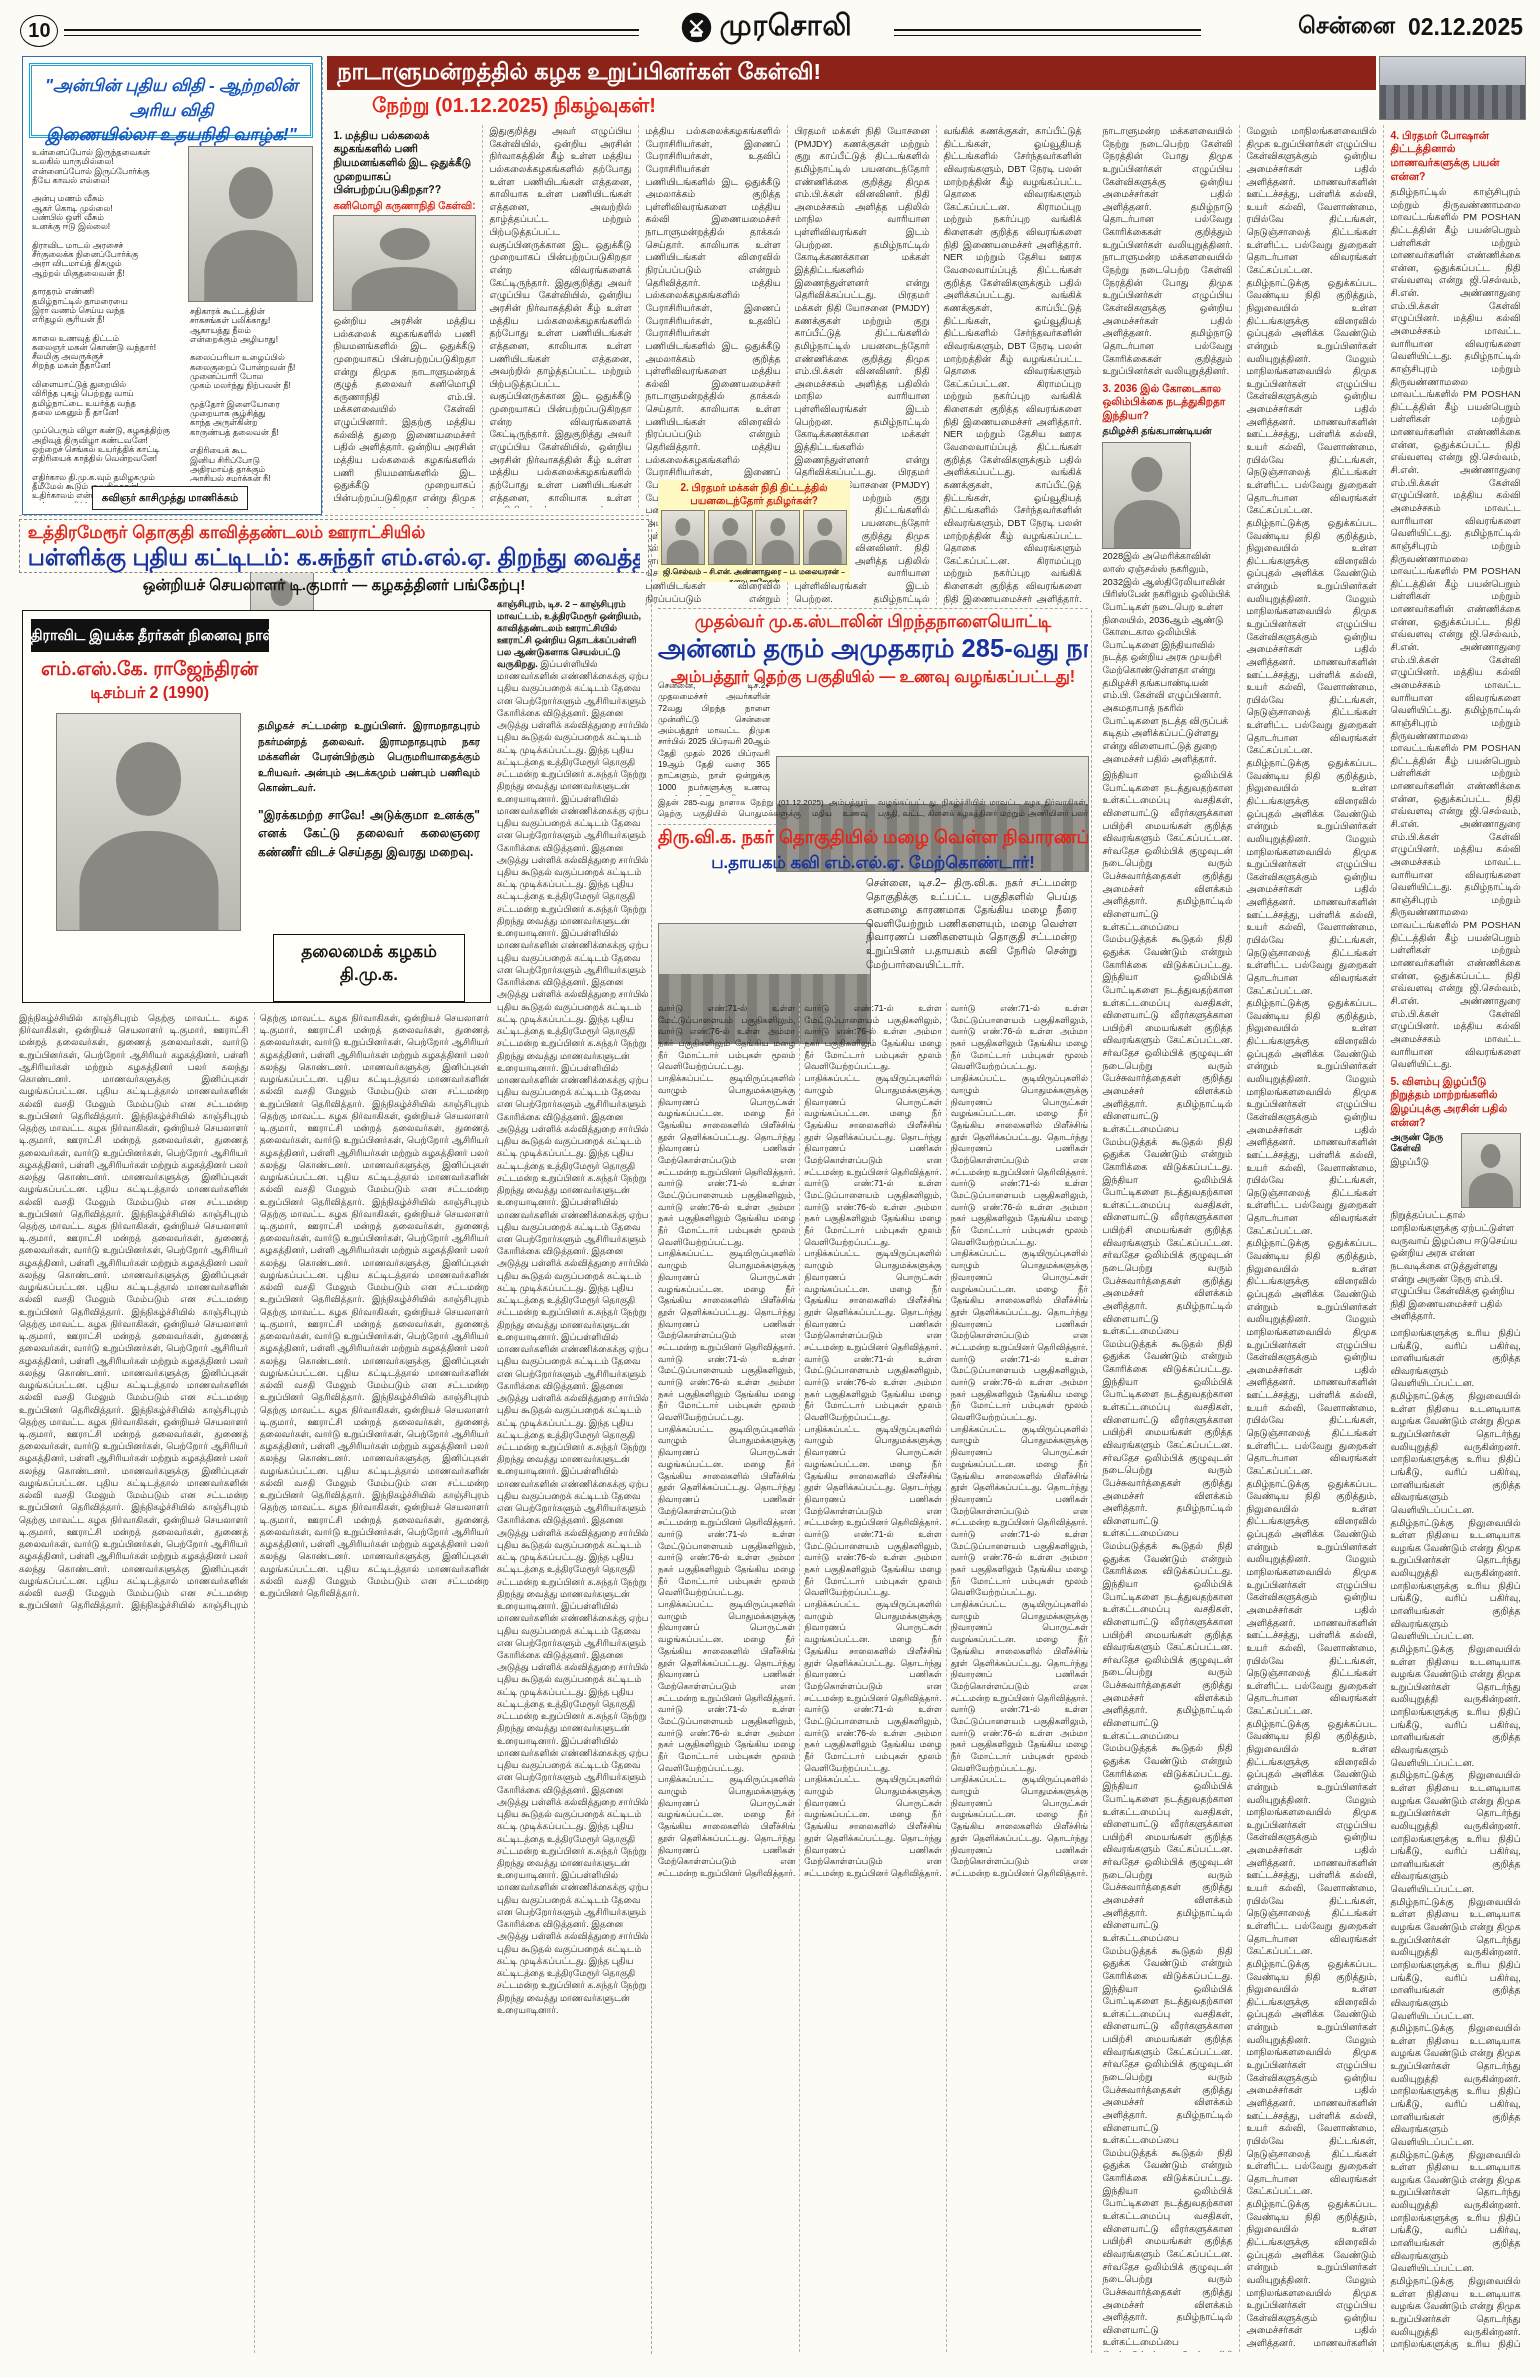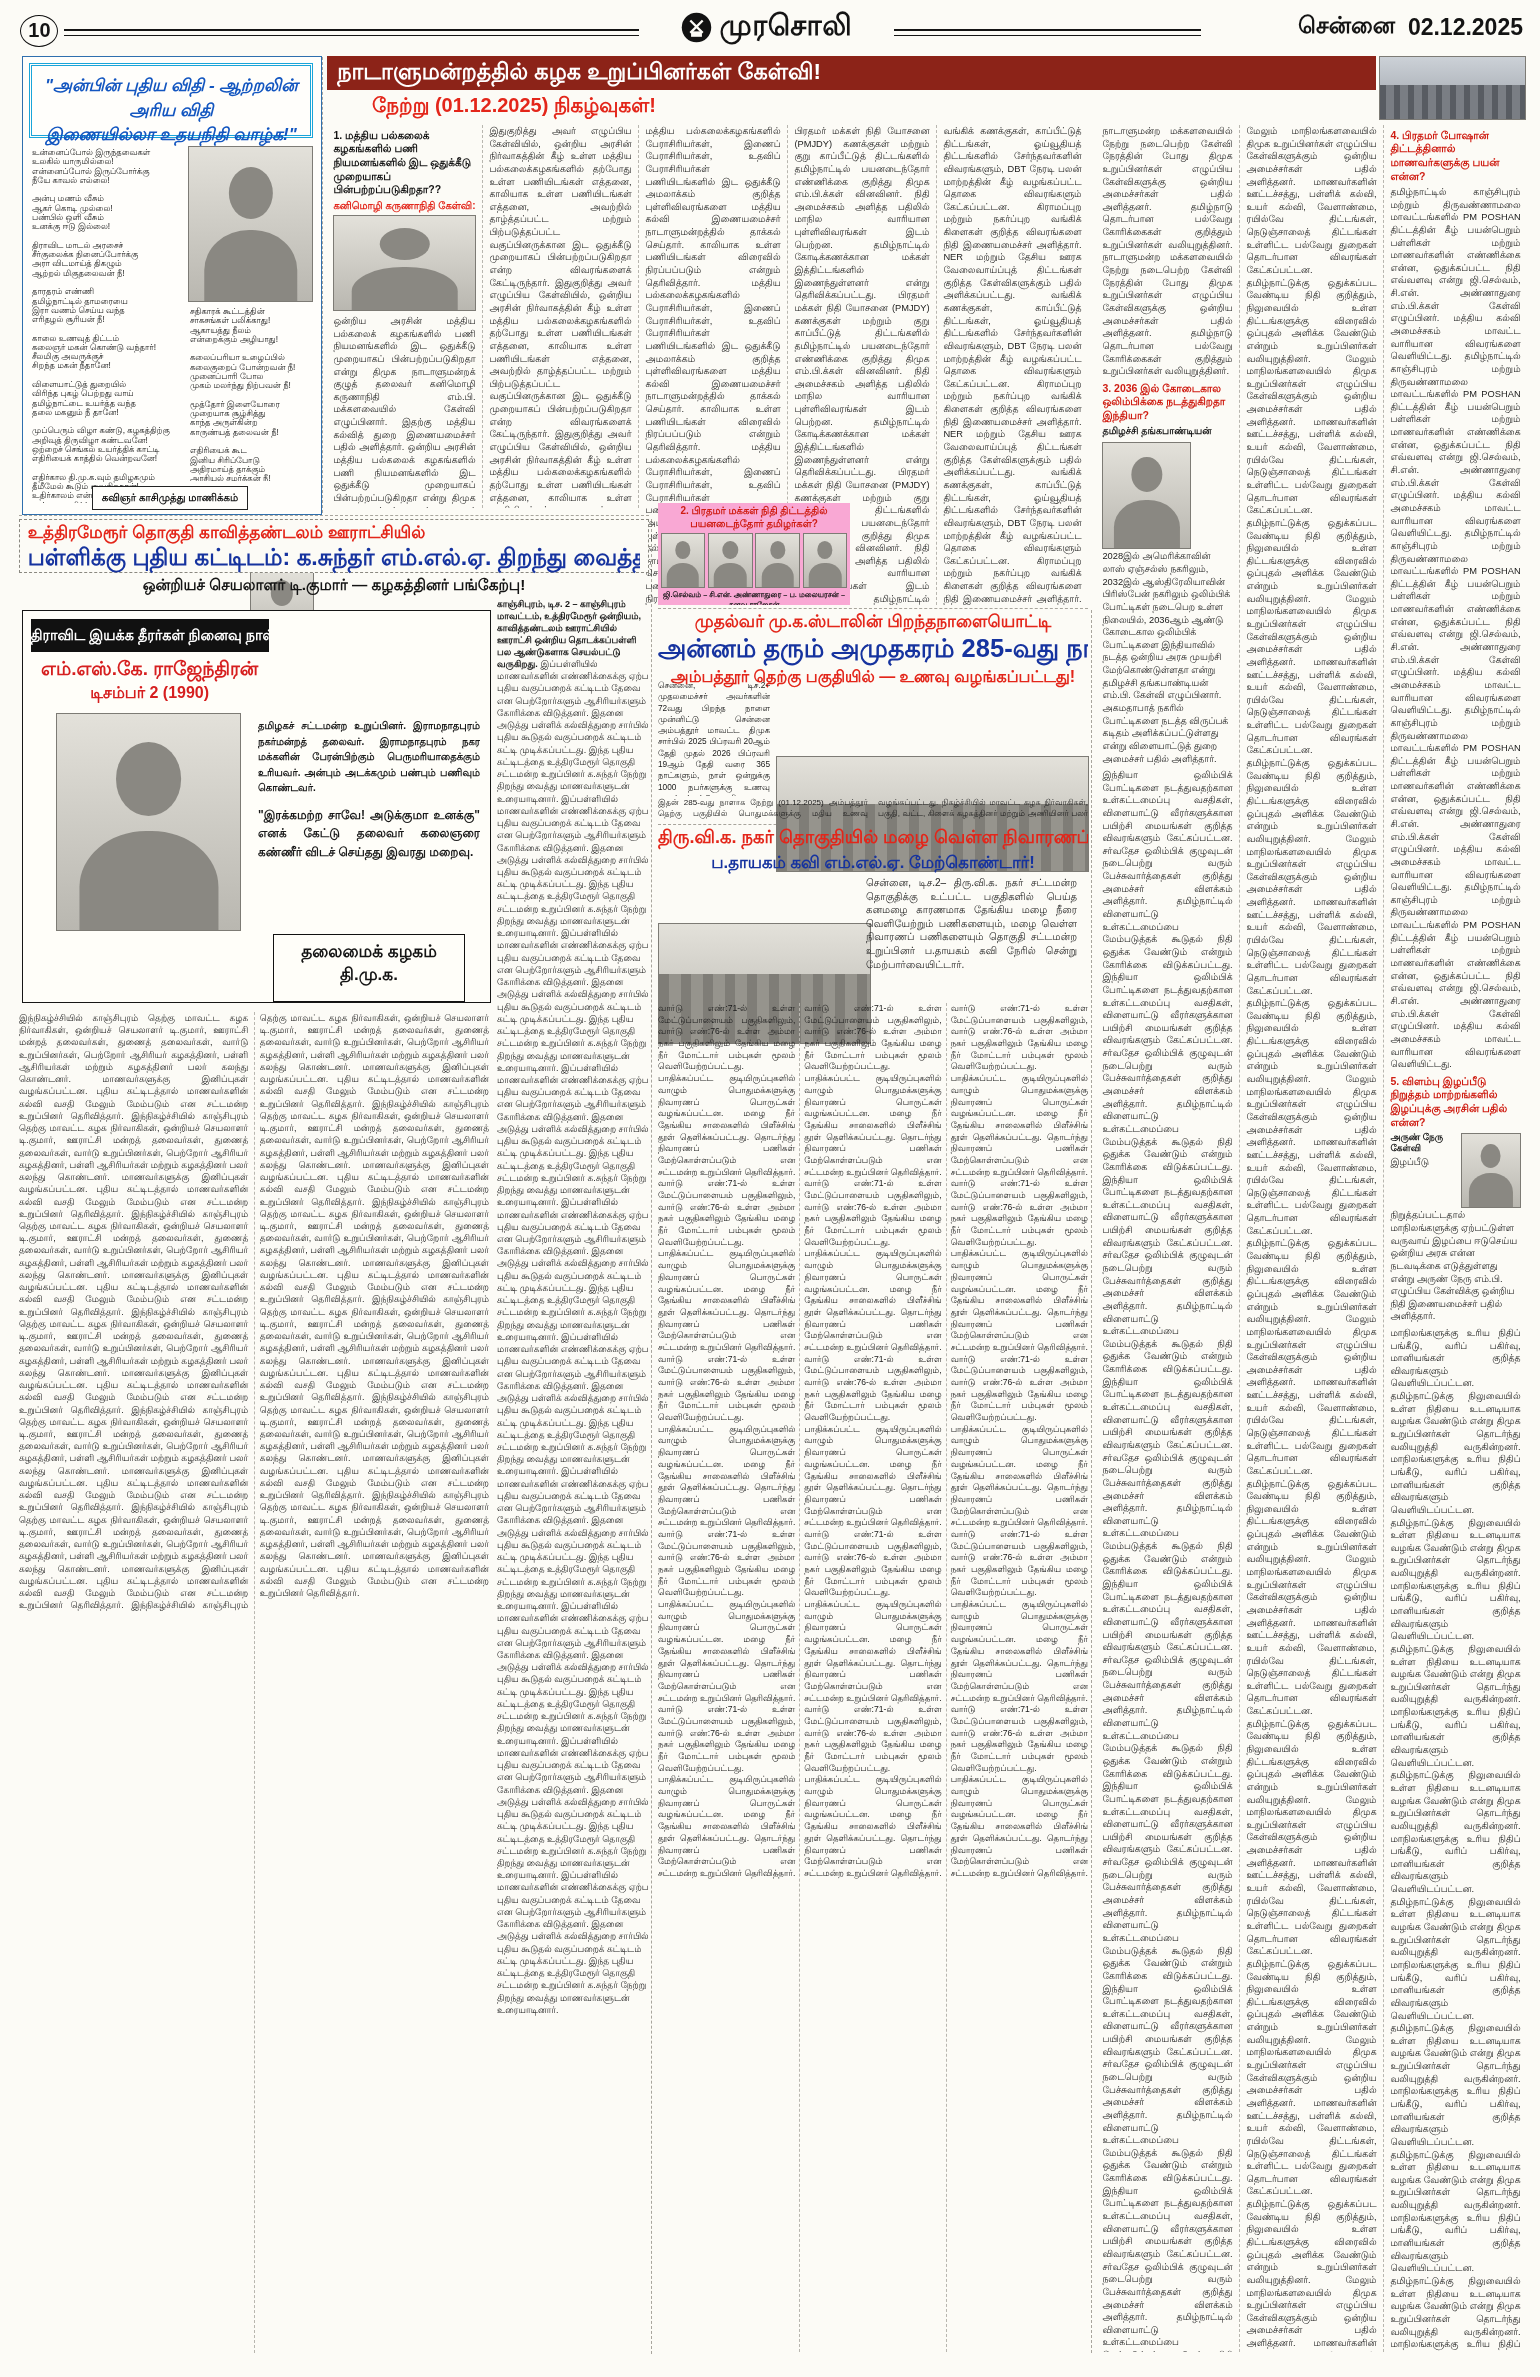--- a/index.html
+++ b/index.html
@@ -156,21 +156,21 @@
         <div class="txt" style="font-size:9.3px;">மத்திய பல்கலைக்கழகங்களில் பேராசிரியர்கள், இணைப் பேராசிரியர்கள், உதவிப் பேராசிரியர்கள் பணியிடங்களில் இட ஒதுக்கீடு அமலாக்கம் குறித்த புள்ளிவிவரங்களை மத்திய கல்வி இணையமைச்சர் நாடாளுமன்றத்தில் தாக்கல் செய்தார். காலியாக உள்ள பணியிடங்கள் விரைவில் நிரப்பப்படும் என்றும் தெரிவித்தார். மத்திய பல்கலைக்கழகங்களில் பேராசிரியர்கள், இணைப் பேராசிரியர்கள், உதவிப் பேராசிரியர்கள் பணியிடங்களில் இட ஒதுக்கீடு அமலாக்கம் குறித்த புள்ளிவிவரங்களை மத்திய கல்வி இணையமைச்சர் நாடாளுமன்றத்தில் தாக்கல் செய்தார். காலியாக உள்ள பணியிடங்கள் விரைவில் நிரப்பப்படும் என்றும் தெரிவித்தார். மத்திய பல்கலைக்கழகங்களில் பேராசிரியர்கள், இணைப் பேராசிரியர்கள், உதவிப் பேராசிரியர்கள் பணியிடங்களில் இட ஒதுக்கீடு அமலாக்கம் குறித்த புள்ளிவிவரங்களை மத்திய கல்வி இணையமைச்சர் நாடாளுமன்றத்தில் தாக்கல் செய்தார். காலியாக உள்ள பணியிடங்கள் விரைவில் நிரப்பப்படும் என்றும் தெரிவித்தார். மத்திய பல்கலைக்கழகங்களில் பேராசிரியர்கள், இணைப் பேராசிரியர்கள், உதவிப் பேராசிரியர்கள் பணியிடங்களில் இட ஒதுக்கீடு அமலாக்கம் குறித்த புள்ளிவிவரங்களை மத்திய கல்வி இணையமைச்சர் நாடாளுமன்றத்தில் தாக்கல் செய்தார். காலியாக உள்ள பணியிடங்கள் விரைவில் நிரப்பப்படும் என்றும் தெரிவித்தார்.</div>
       </div>
       <div class="ncol" style="width:149px;height:480px;">
         <div class="txt" style="font-size:9.3px;">பிரதமர் மக்கள் நிதி யோசனை (PMJDY) கணக்குகள் மற்றும் குறு காப்பீட்டுத் திட்டங்களில் தமிழ்நாட்டில் பயனடைந்தோர் எண்ணிக்கை குறித்து திமுக எம்.பி.க்கள் வினவினர். நிதி அமைச்சகம் அளித்த பதிலில் மாநில வாரியான புள்ளிவிவரங்கள் இடம் பெற்றன. தமிழ்நாட்டில் கோடிக்கணக்கான மக்கள் இத்திட்டங்களில் இணைந்துள்ளனர் என்று தெரிவிக்கப்பட்டது. பிரதமர் மக்கள் நிதி யோசனை (PMJDY) கணக்குகள் மற்றும் குறு காப்பீட்டுத் திட்டங்களில் தமிழ்நாட்டில் பயனடைந்தோர் எண்ணிக்கை குறித்து திமுக எம்.பி.க்கள் வினவினர். நிதி அமைச்சகம் அளித்த பதிலில் மாநில வாரியான புள்ளிவிவரங்கள் இடம் பெற்றன. தமிழ்நாட்டில் கோடிக்கணக்கான மக்கள் இத்திட்டங்களில் இணைந்துள்ளனர் என்று தெரிவிக்கப்பட்டது. பிரதமர் மக்கள் நிதி யோசனை (PMJDY) கணக்குகள் மற்றும் குறு காப்பீட்டுத் திட்டங்களில் தமிழ்நாட்டில் பயனடைந்தோர் எண்ணிக்கை குறித்து திமுக எம்.பி.க்கள் வினவினர். நிதி அமைச்சகம் அளித்த பதிலில் மாநில வாரியான புள்ளிவிவரங்கள் இடம் பெற்றன. தமிழ்நாட்டில் கோடிக்கணக்கான மக்கள் இத்திட்டங்களில் இணைந்துள்ளனர் என்று தெரிவிக்கப்பட்டது. பிரதமர் மக்கள் நிதி யோசனை (PMJDY) கணக்குகள் மற்றும் குறு காப்பீட்டுத் திட்டங்களில் தமிழ்நாட்டில் பயனடைந்தோர் எண்ணிக்கை குறித்து திமுக எம்.பி.க்கள் வினவினர். நிதி அமைச்சகம் அளித்த பதிலில் மாநில வாரியான புள்ளிவிவரங்கள் இடம் பெற்றன. தமிழ்நாட்டில் கோடிக்கணக்கான மக்கள் இத்திட்டங்களில் இணைந்துள்ளனர் என்று தெரிவிக்கப்பட்டது.</div>
       </div>
       <div class="ncol" style="width:151px;height:480px;">
         <div class="txt" style="font-size:9.3px;">வங்கிக் கணக்குகள், காப்பீட்டுத் திட்டங்கள், ஓய்வூதியத் திட்டங்களில் சேர்ந்தவர்களின் விவரங்களும், DBT நேரடி பலன் மாற்றத்தின் கீழ் வழங்கப்பட்ட தொகை விவரங்களும் கேட்கப்பட்டன. கிராமப்புற மற்றும் நகர்ப்புற வங்கிக் கிளைகள் குறித்த விவரங்களை நிதி இணையமைச்சர் அளித்தார். NER மற்றும் தேசிய ஊரக வேலைவாய்ப்புத் திட்டங்கள் குறித்த கேள்விகளுக்கும் பதில் அளிக்கப்பட்டது. வங்கிக் கணக்குகள், காப்பீட்டுத் திட்டங்கள், ஓய்வூதியத் திட்டங்களில் சேர்ந்தவர்களின் விவரங்களும், DBT நேரடி பலன் மாற்றத்தின் கீழ் வழங்கப்பட்ட தொகை விவரங்களும் கேட்கப்பட்டன. கிராமப்புற மற்றும் நகர்ப்புற வங்கிக் கிளைகள் குறித்த விவரங்களை நிதி இணையமைச்சர் அளித்தார். NER மற்றும் தேசிய ஊரக வேலைவாய்ப்புத் திட்டங்கள் குறித்த கேள்விகளுக்கும் பதில் அளிக்கப்பட்டது. வங்கிக் கணக்குகள், காப்பீட்டுத் திட்டங்கள், ஓய்வூதியத் திட்டங்களில் சேர்ந்தவர்களின் விவரங்களும், DBT நேரடி பலன் மாற்றத்தின் கீழ் வழங்கப்பட்ட தொகை விவரங்களும் கேட்கப்பட்டன. கிராமப்புற மற்றும் நகர்ப்புற வங்கிக் கிளைகள் குறித்த விவரங்களை நிதி இணையமைச்சர் அளித்தார். NER மற்றும் தேசிய ஊரக வேலைவாய்ப்புத் திட்டங்கள் குறித்த கேள்விகளுக்கும் பதில் அளிக்கப்பட்டது. வங்கிக் கணக்குகள், காப்பீட்டுத் திட்டங்கள், ஓய்வூதியத் திட்டங்களில் சேர்ந்தவர்களின் விவரங்களும், DBT நேரடி பலன் மாற்றத்தின் கீழ் வழங்கப்பட்ட தொகை விவரங்களும் கேட்கப்பட்டன. கிராமப்புற மற்றும் நகர்ப்புற வங்கிக் கிளைகள் குறித்த விவரங்களை நிதி இணையமைச்சர் அளித்தார். NER மற்றும் தேசிய ஊரக வேலைவாய்ப்புத் திட்டங்கள் குறித்த கேள்விகளுக்கும் பதில் அளிக்கப்பட்டது.</div>
       </div>
     </div>
 
-    <div class="abs" style="left:331px;top:447px;width:192px;height:102px;background:#f9a8d4;padding:1.3px 2.6px;overflow:hidden;">
+    <div class="abs" style="left:331px;top:424px;width:192px;height:102px;background:#fef9c3;padding:1.3px 2.6px;overflow:hidden;">
       <div class="qtitle center" style="font-size:10px;margin:0 0 2.6px 0;">2. பிரதமர் மக்கள் நிதி திட்டத்தில் பயனடைந்தோர் தமிழர்கள்?</div>
       <div style="display:flex;gap:2.6px;">
         <div class="ph" style="flex:1;height:55px;"></div>
         <div class="ph" style="flex:1;height:55px;"></div>
         <div class="ph" style="flex:1;height:55px;"></div>
         <div class="ph" style="flex:1;height:55px;"></div>
       </div>
       <div class="center bold" style="font-size:7.3px;margin-top:1.9px;">ஜி.செல்வம் – சி.என். அண்ணாதுரை – ப. மலையரசன் – கனவு ராஜேசன்</div>
     </div>
 

